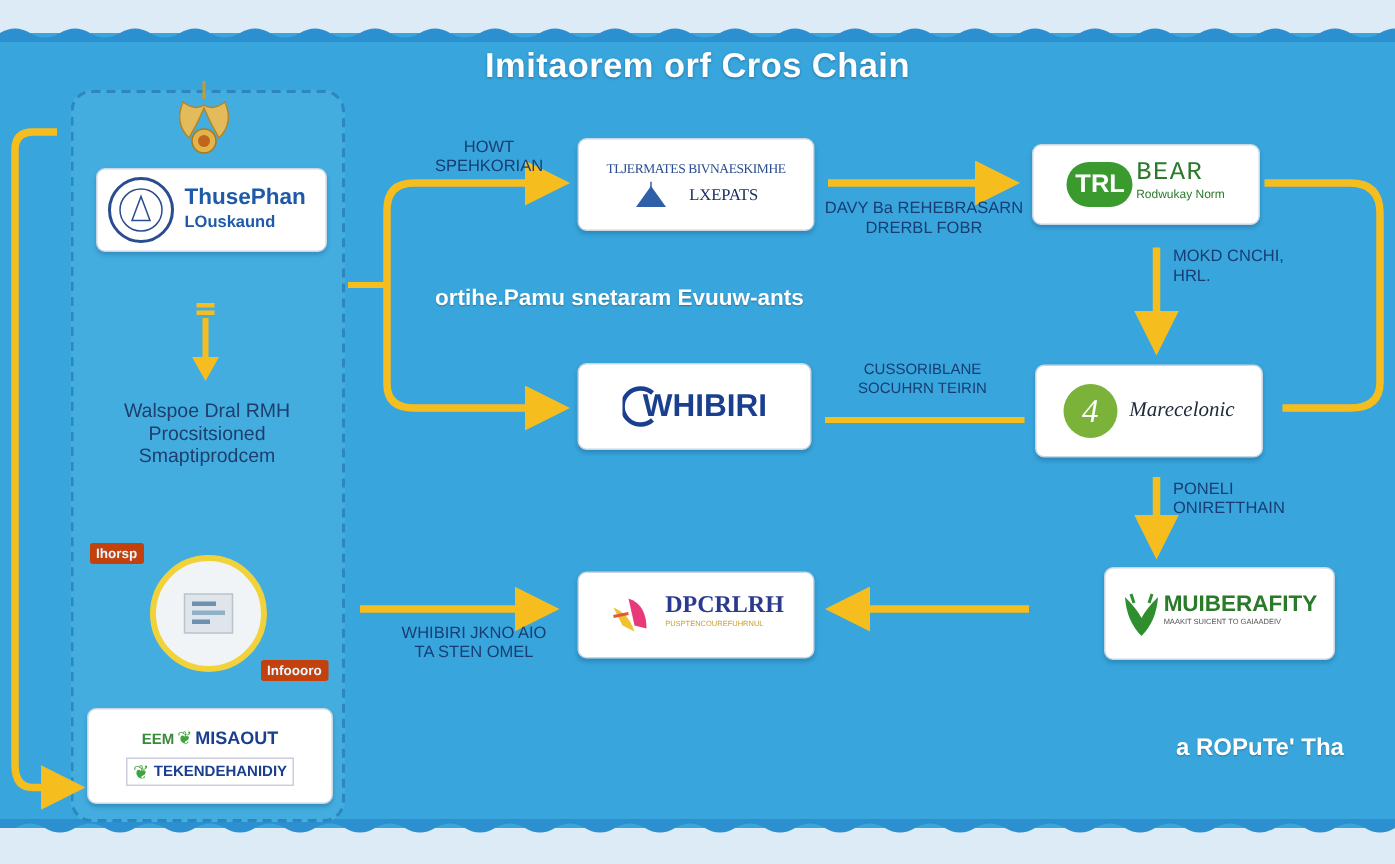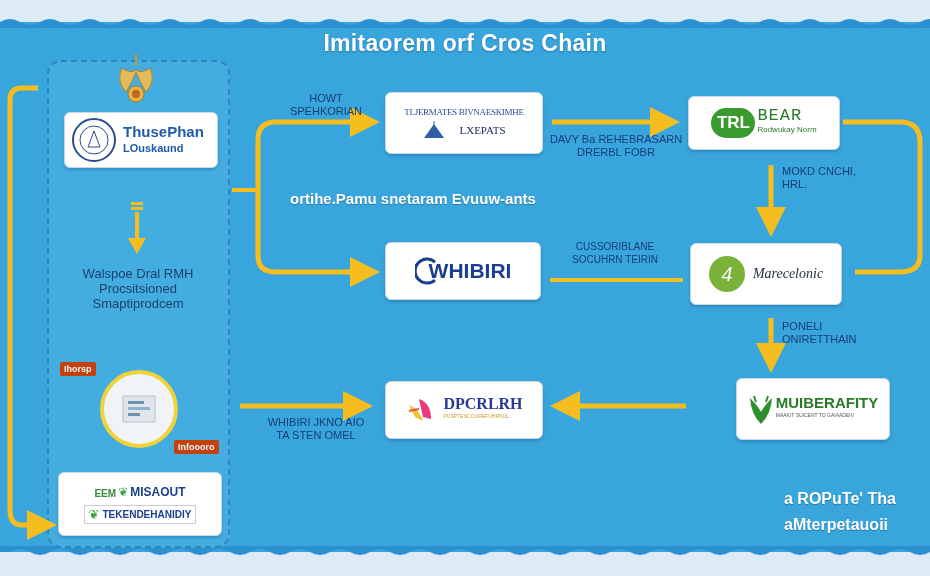--- a/index.html
+++ b/index.html
@@ -196,15 +196,14 @@
   </div>
   <div class="lbl" style="left:256px;top:416px;width:120px;">
     <div>WHIBIRI JKNO AIO</div>
     <div>TA STEN OMEL</div>
   </div>
 
   <div class="whitetxt" style="left:290px;top:190px;font-size:15px;">ortihe.Pamu snetaram Evuuw-ants</div>
 
   <div class="whitetxt" style="left:784px;top:486px;line-height:26px;font-size:16px;">
     <div>a ROPuTe' Tha</div>
-    <div>aMterpetauoii</div>
   </div>
 </div>
 
 </body></html>

